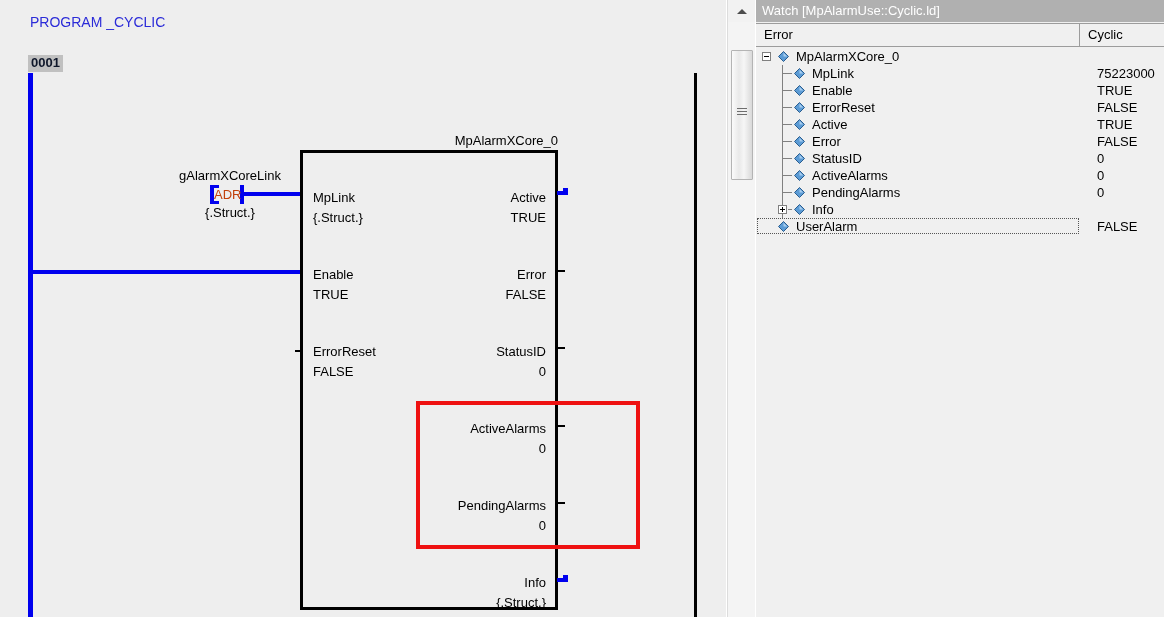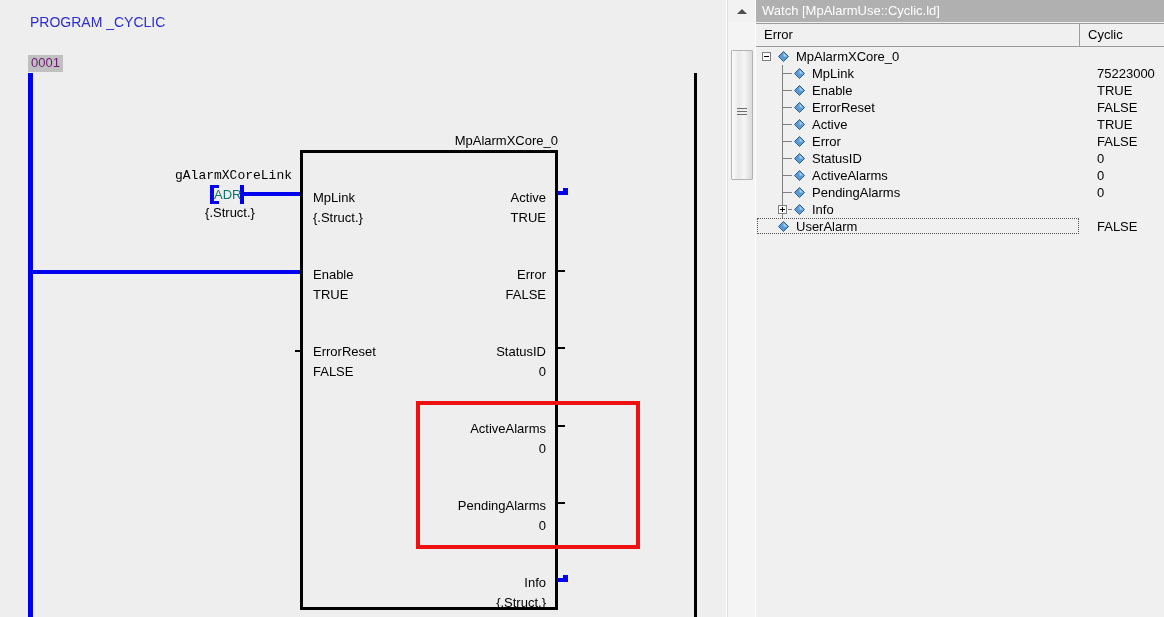--- a/index.html
+++ b/index.html
@@ -30,25 +30,26 @@
     left: 30px; top: 14px;
     font-size: 14px;
     color: #2b2bd8;
     white-space: nowrap;
   }
 
   #network-number {
     position: absolute;
     left: 28px; top: 55px;
     background: #c0c0c0;
-    color: #701a75;
+    color: #0f172a;
     font-size: 13px;
     padding: 0px 3px 1px 3px;
     line-height: 16px;
     white-space: nowrap;
+    font-weight: bold;
   }
 
   
   .rail-left {
     position: absolute;
     left: 28px; top: 73px;
     width: 5px; height: 544px;
     background: #0000ee;
   }
   .rail-right {
@@ -82,31 +83,30 @@
   #adr-connector .adr-bracket-b {
     position: absolute; left: 0; bottom: 0;
     width: 9px; height: 3px; background: #0000ee;
   }
   #adr-connector .adr-bracket-r {
     position: absolute; left: 30px; top: 0;
     width: 4px; height: 19px; background: #0000ee;
   }
   #adr-connector .adr-text {
     position: absolute; left: 4px; top: 1px;
-    font-size: 13px; line-height: 17px; color: #0f766e;
+    font-size: 13px; line-height: 17px; color: #c2410c;
   }
 
   #adr-var-name {
     position: absolute;
     left: 175px; top: 168px;
     width: 110px;
-    text-align: right;
-    font-size: 13px;
-    white-space: nowrap;
-    font-family: Liberation Mono, monospace;
+    text-align: center;
+    font-size: 13px;
+    white-space: nowrap;
   }
   #adr-var-type {
     position: absolute;
     left: 175px; top: 205px;
     width: 110px;
     text-align: center;
     font-size: 13px;
     white-space: nowrap;
   }
 

